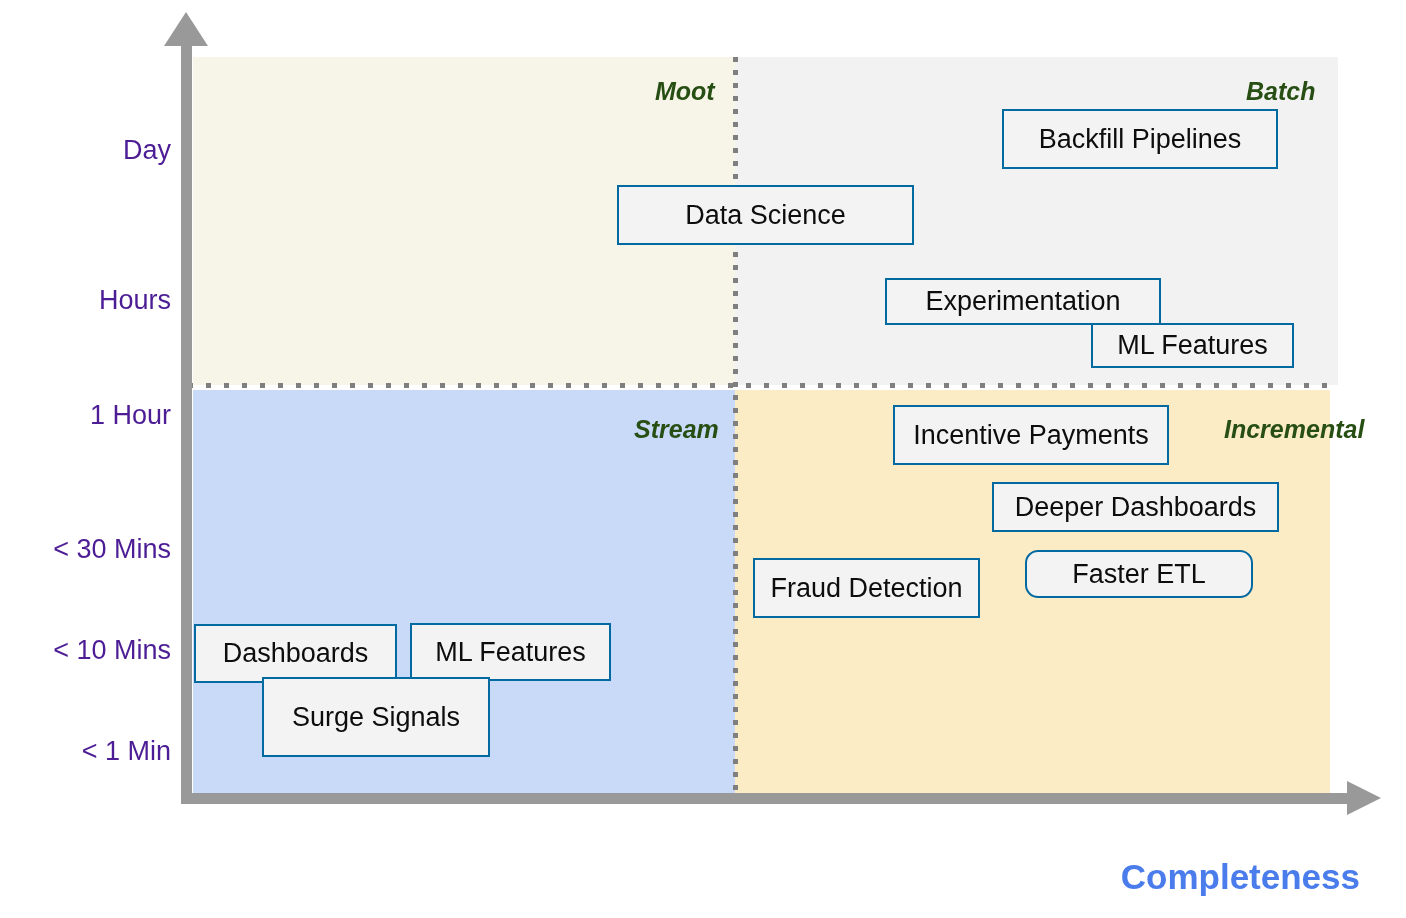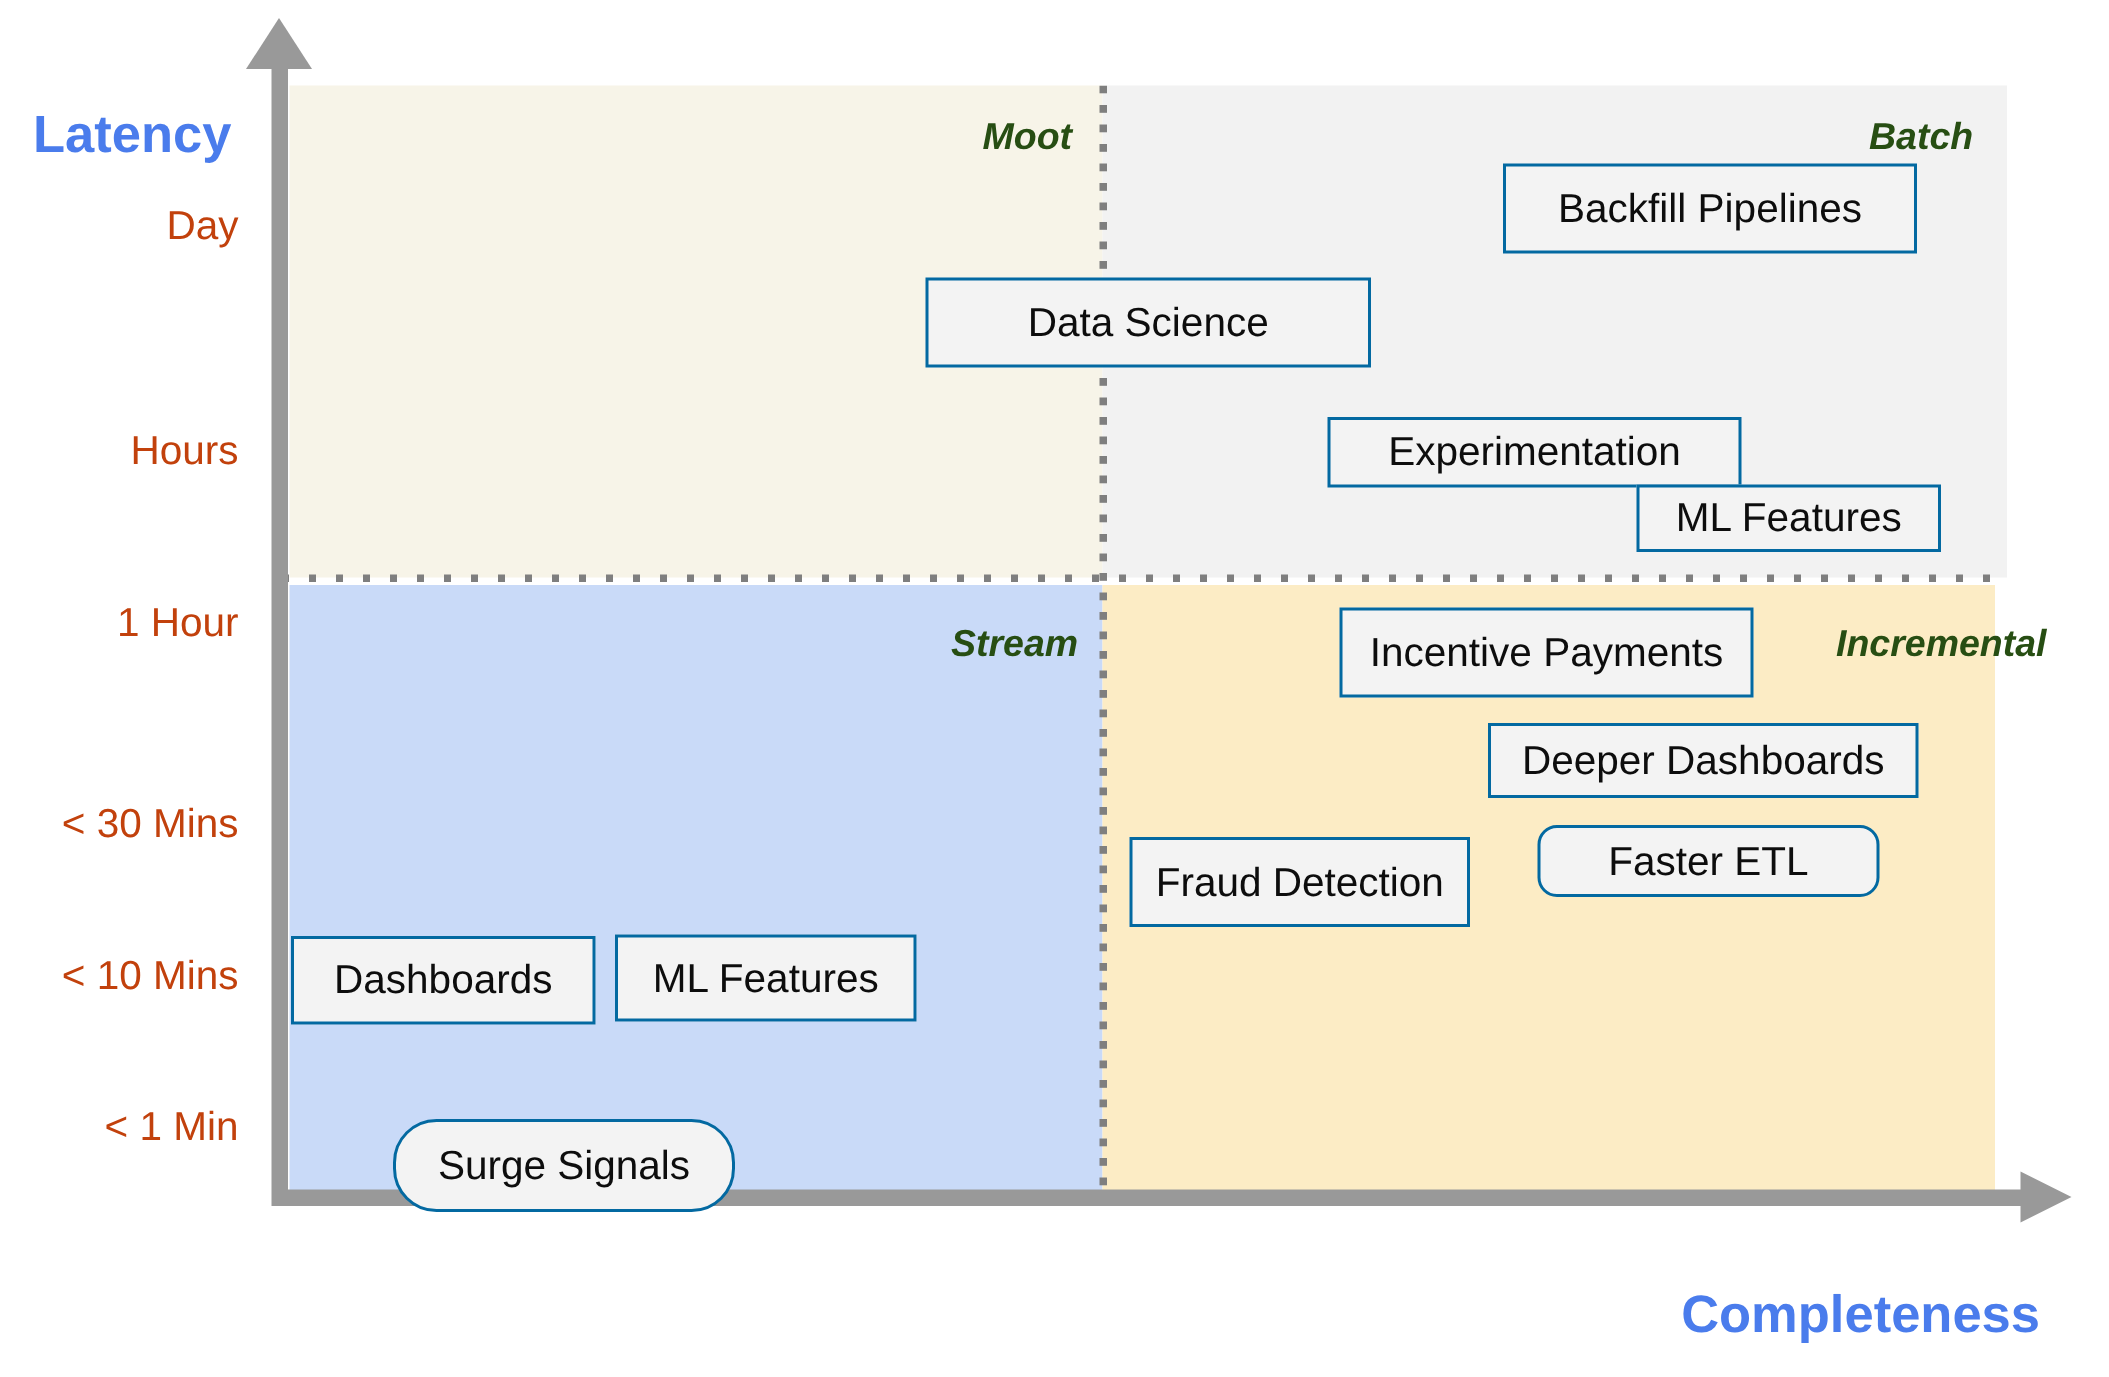--- a/index.html
+++ b/index.html
@@ -83,22 +83,22 @@
     font-size: 35px;
     font-weight: 600;
     white-space: nowrap;
   }
   .axis-title-y { left: 22px;   top: 70px; }
   .axis-title-x { right: 46px;  top: 857px; }
 
   
   .tick {
     position: absolute;
-    right: 12px;
-    color: #c2410c;
+    right: 0;
+    color: #4c1d95;
     font-size: 27px;
     text-align: center;
     white-space: nowrap;
     line-height: 1;
   }
   .tick-wrap {
     position: absolute;
     left: 0;
     width: 171px;
   }
@@ -138,21 +138,20 @@
   <div class="quad quad-incremental"></div>
 
   <div class="divider-v"></div>
   <div class="divider-h"></div>
 
   <div class="axis-line y-axis-line"></div>
   <div class="axis-line x-axis-line"></div>
   <div class="arrow-head y-arrow"></div>
   <div class="arrow-head x-arrow"></div>
 
-  <div class="axis-title axis-title-y">Latency</div>
   <div class="axis-title axis-title-x">Completeness</div>
 
   <div class="tick-wrap" style="top:137px;">
     <div class="tick">Day</div>
   </div>
   <div class="tick-wrap" style="top:287px;">
     <div class="tick">Hours</div>
   </div>
   <div class="tick-wrap" style="top:402px;">
     <div class="tick">1 Hour</div>
@@ -185,15 +184,15 @@
   <div class="node" style="left:992px; top:482px; width:287px; height:50px;">Deeper Dashboards</div>
 
   <div class="node" style="left:1025px; top:550px; width:228px; height:48px;border-radius:13px;">Faster ETL</div>
 
   <div class="node" style="left:194px; top:624px; width:203px; height:59px;">Dashboards</div>
 
   <div class="node" style="left:753px; top:558px; width:227px; height:60px;">Fraud Detection</div>
 
   <div class="node" style="left:410px; top:623px; width:201px; height:58px;">ML Features</div>
 
-  <div class="node" style="left:262px; top:746px; width:228px; height:62px;border-radius:29px;">Surge Signals</div>
+  <div class="node" style="left:262px; top:677px; width:228px; height:80px;">Surge Signals</div>
 
 </div>
 
 </body></html>

